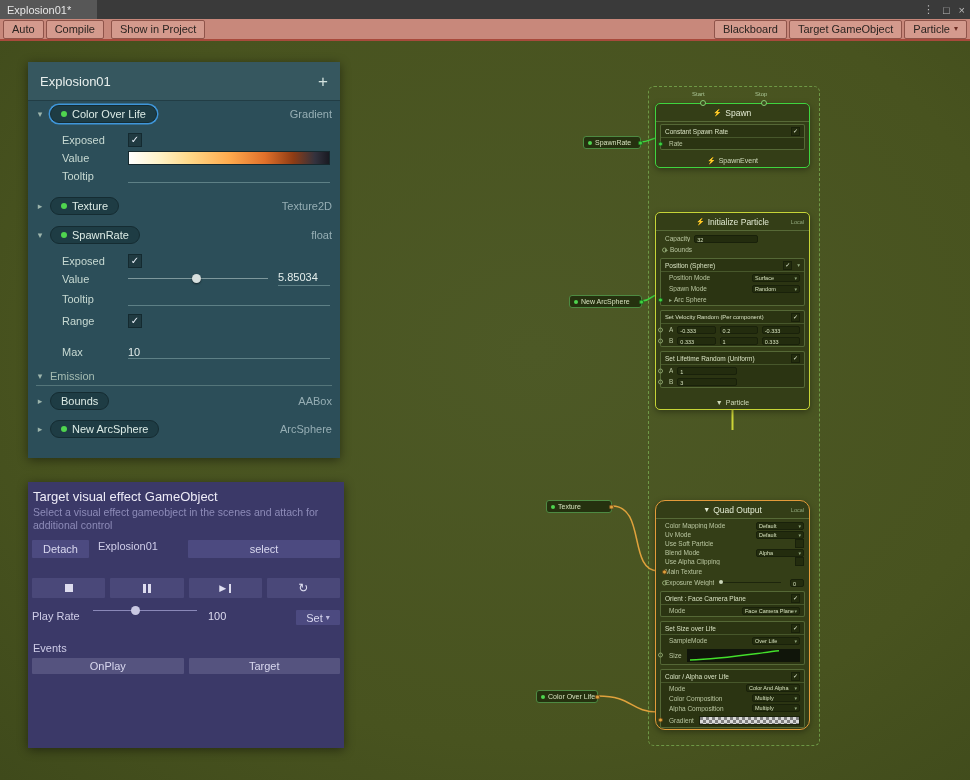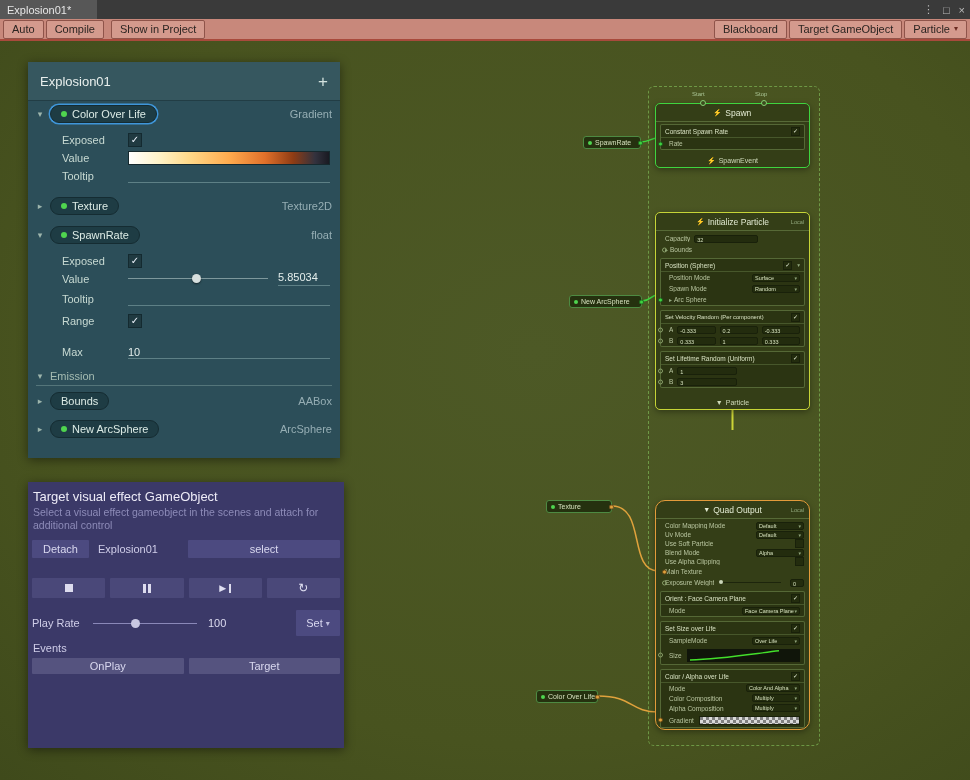--- a/index.html
+++ b/index.html
@@ -46,21 +46,21 @@
   .shandle{position:absolute;top:-4px;width:9px;height:9px;border-radius:50%;background:#d7dfde;
     box-shadow:0 1px 2px rgba(0,0,0,.5);}
   .numfield{width:52px;height:14px;border-bottom:1px solid #5e8086;font-size:11px;color:#e3edeb;}
   .bb-cat{position:absolute;left:8px;right:8px;height:18px;display:flex;align-items:center;gap:6px;
     color:#a5bcb2;font-size:11px;border-bottom:1px solid rgba(190,220,210,.28);}
   
   #attach{position:absolute;left:28px;top:482px;width:316px;height:266px;background:#3b3968;
     box-shadow:0 2px 10px rgba(0,0,0,.45);z-index:6;color:#d7d6ec;}
   .at-title{position:absolute;left:5px;top:7px;font-size:13px;color:#edebf7;}
   .at-sub{position:absolute;left:5px;top:24px;right:8px;font-size:10.5px;line-height:13px;color:#8d8bb8;}
-  .at-row{position:absolute;left:4px;right:4px;display:flex;align-items:center;gap:5px;}
+  .at-row{position:absolute;left:4px;right:4px;display:flex;gap:5px;}
   .abtn{height:18px;background:#4c4a80;color:#d9d8ef;font-size:11px;display:flex;align-items:center;
     justify-content:center;gap:3px;border-radius:1px;}
   .abtn .arr{font-size:8px;color:#bdbcdc;}
   .at-target{font-size:11px;color:#cfcde8;margin-left:4px;}
   .pbtn{flex:1;height:20px;background:#4a4879;display:flex;align-items:center;justify-content:center;gap:2.5px;
     color:#e0e0f2;border-radius:1px;}
   .sq{width:8px;height:8px;background:#dddcee;}
   .bar{width:2.5px;height:9px;background:#dddcee;}
   .tri{font-size:9px;line-height:1;}
   .loopg{font-size:12px;line-height:1;}
@@ -574,21 +574,21 @@
           <span class="loopg">↻</span>
         </div>
     </div>
 
     <div class="at-row" style="top:128px">
       <span class="at-label">Play Rate</span>
       <div class="aslider">
           <div class="ahandle" style="left:37%"></div>
         </div>
       <span class="at-value">100</span>
-      <div class="abtn" style="width:44px;height:26px;margin-left:auto">
+      <div class="abtn" style="width:44px;height:15px;margin-left:auto">
         <span>Set</span>
           <span class="arr">▾</span>
       </div>
     </div>
 
     <div class="at-label2" style="top:160px">Events</div>
     <div class="at-row" style="top:176px">
       <div class="abtn" style="flex:1;height:16px;background:#55537f">
           <span>OnPlay</span>
         </div>

